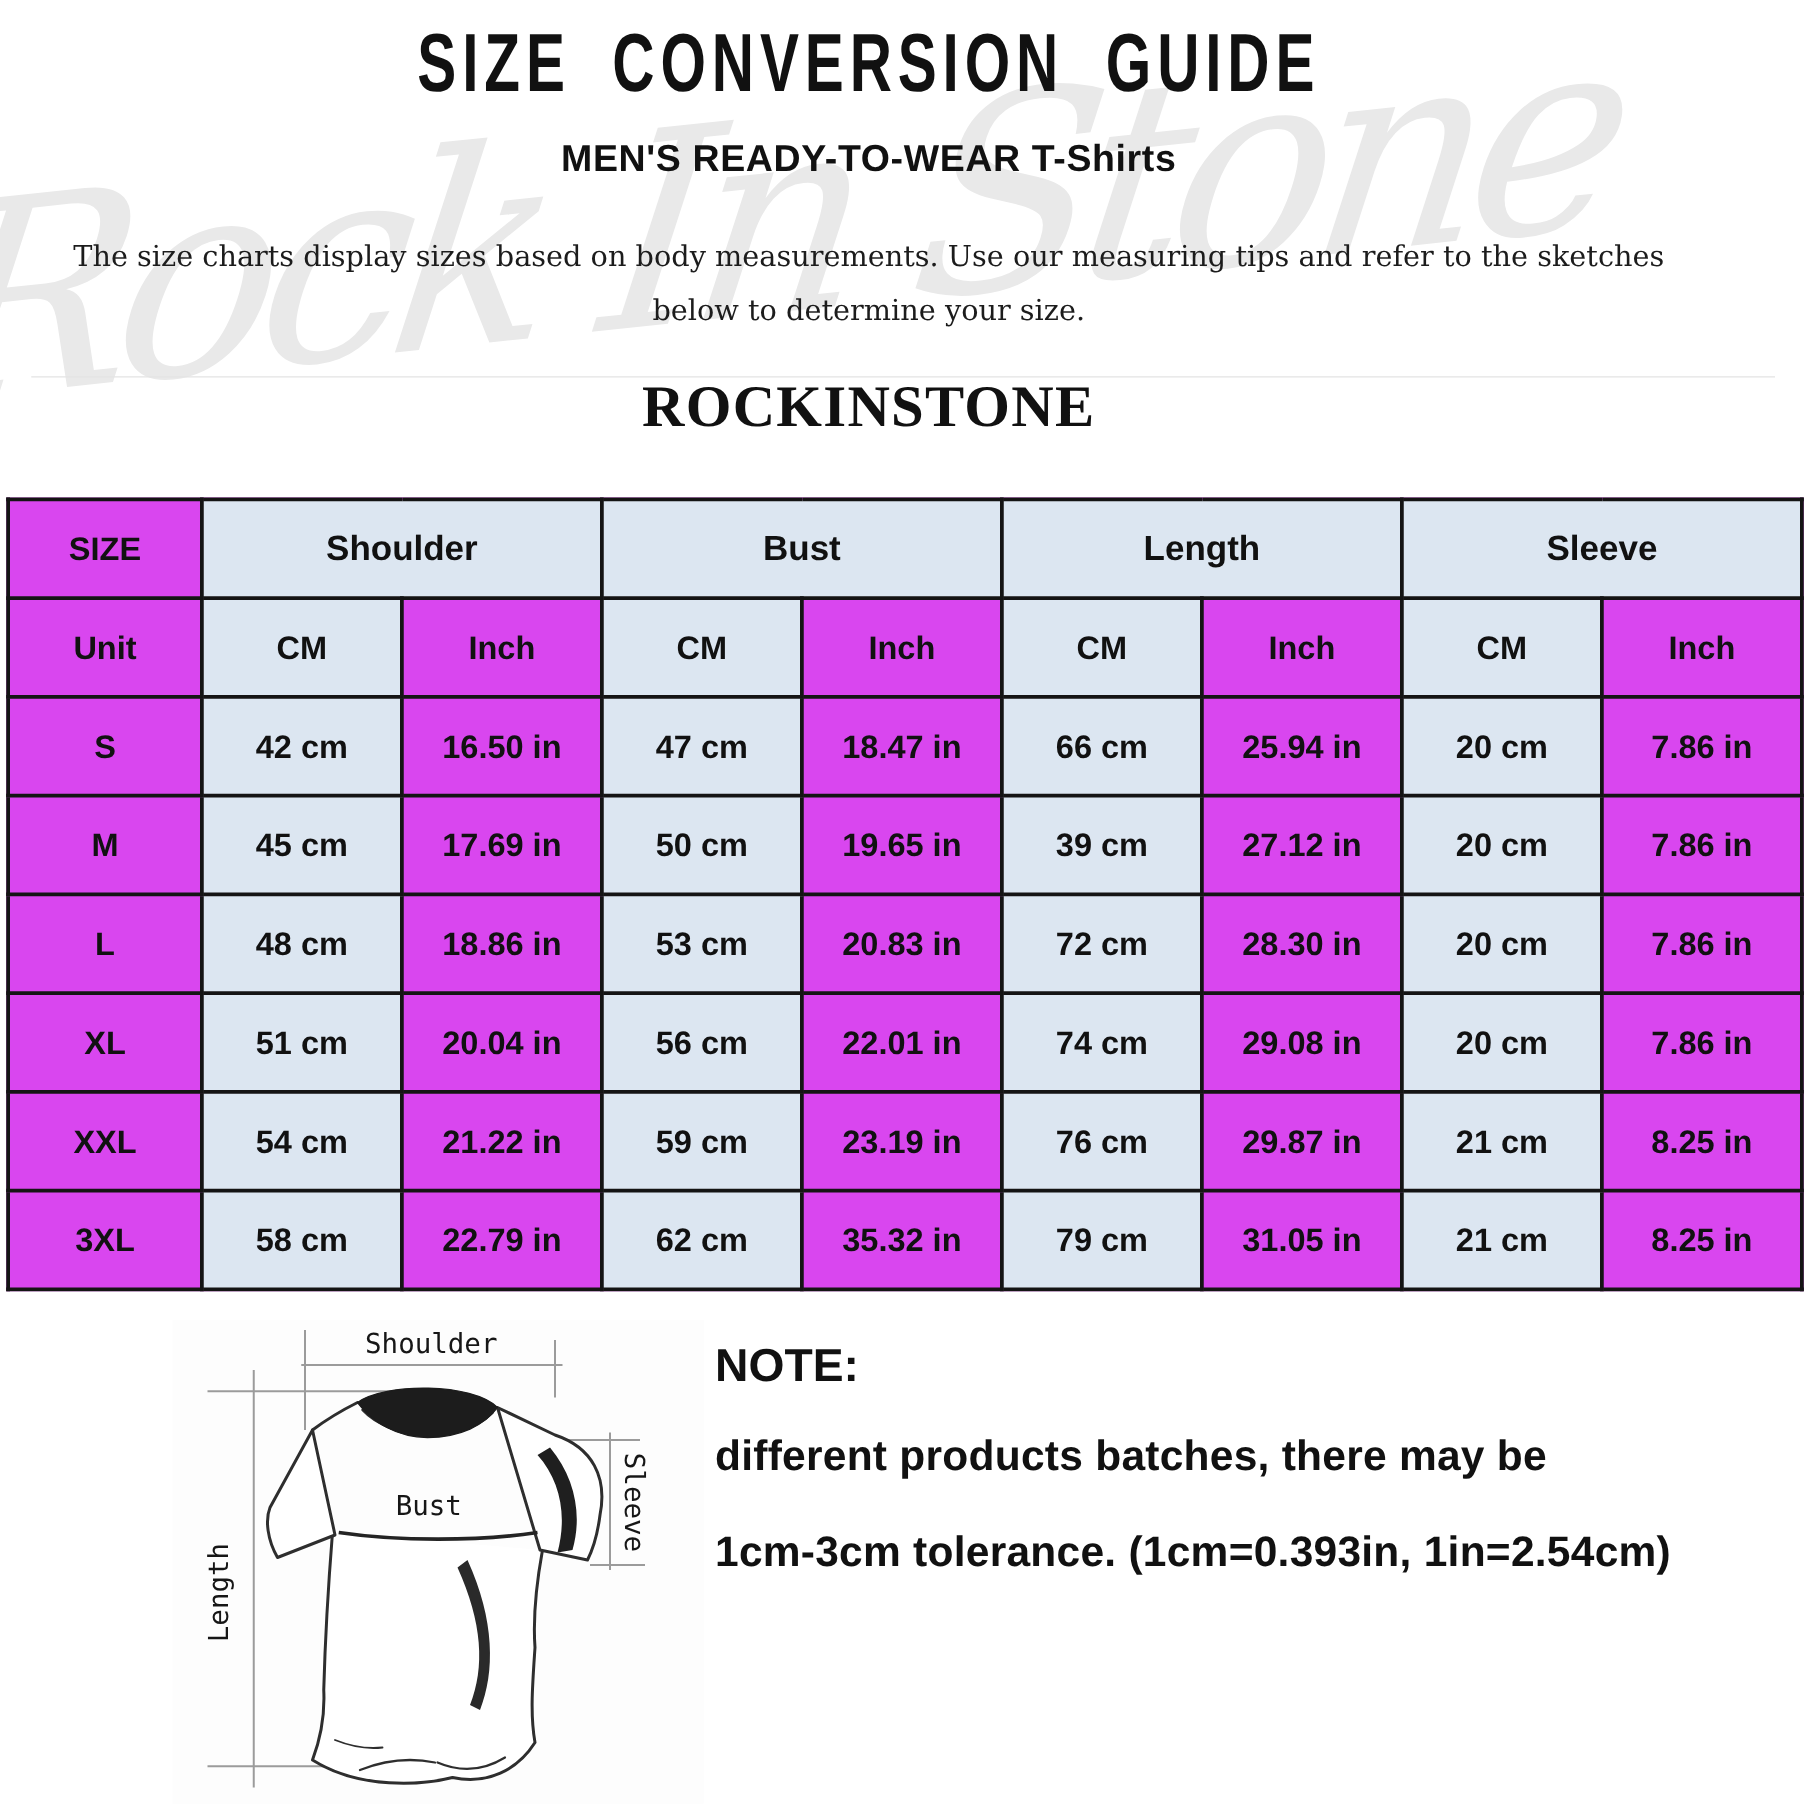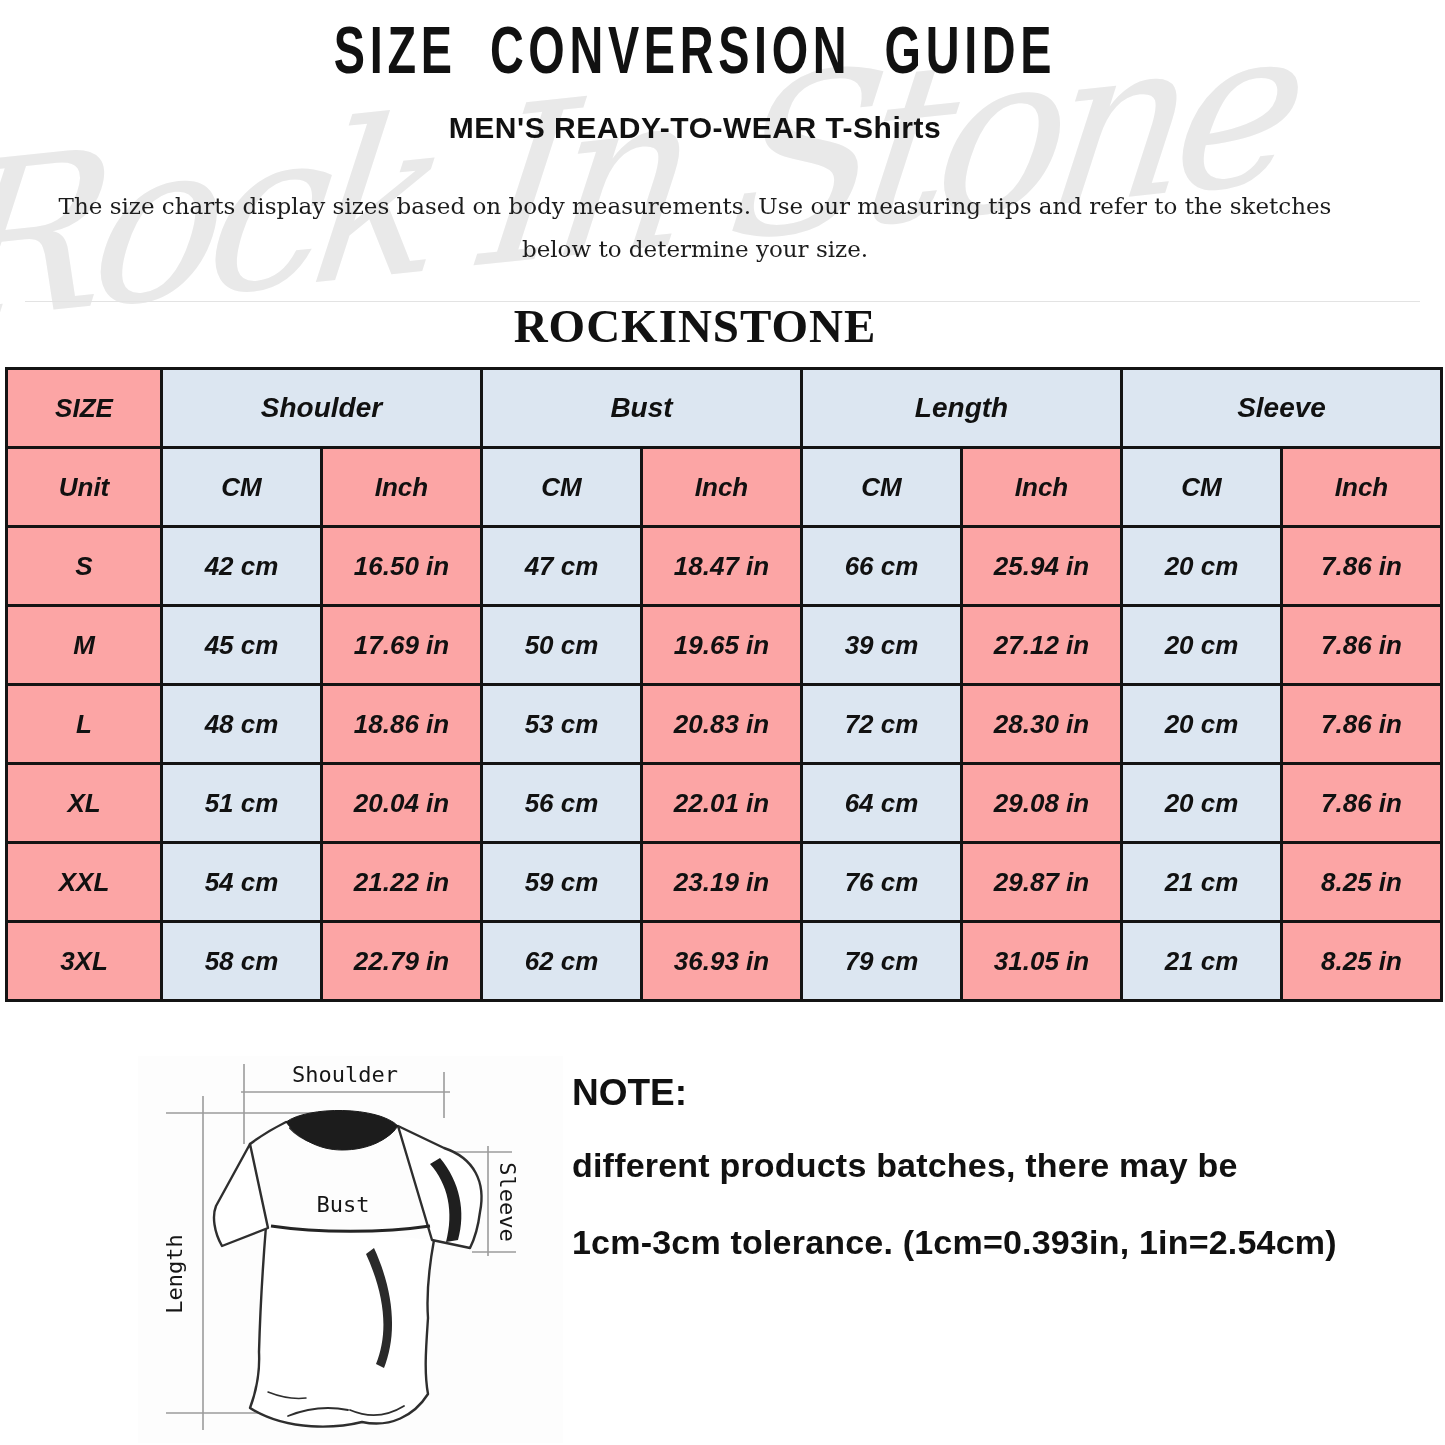--- a/index.html
+++ b/index.html
@@ -60,26 +60,25 @@
   .brand {
     margin-top:28px;
     font-family:"Liberation Serif", serif;
     font-weight:bold;
     font-size:47px;
     letter-spacing:1px;
   }
   
   .size-table {
     position:absolute; z-index:2;
-    left:5px; top:367px;
+    left:5px; top:398px;
     width:1435px;
     border-collapse:collapse;
     table-layout:fixed;
-    background:#fca5a5;
-    font-style:italic;
+    background:#d946ef;
   }
   .size-table col.c0 { width:155px; }
   .size-table col.cx { width:160px; }
   .size-table th, .size-table td {
     border:3px solid #141414;
     text-align:center;
     vertical-align:middle;
     font-weight:bold;
     font-size:26px;
     height:79px;
@@ -195,42 +194,42 @@
     <td>28.30 in</td>
     <td class="blue">20 cm</td>
     <td>7.86 in</td>
   </tr>
   <tr>
     <td>XL</td>
     <td class="blue">51 cm</td>
     <td>20.04 in</td>
     <td class="blue">56 cm</td>
     <td>22.01 in</td>
-    <td class="blue">64 cm</td>
+    <td class="blue">74 cm</td>
     <td>29.08 in</td>
     <td class="blue">20 cm</td>
     <td>7.86 in</td>
   </tr>
   <tr>
     <td>XXL</td>
     <td class="blue">54 cm</td>
     <td>21.22 in</td>
     <td class="blue">59 cm</td>
     <td>23.19 in</td>
     <td class="blue">76 cm</td>
     <td>29.87 in</td>
     <td class="blue">21 cm</td>
     <td>8.25 in</td>
   </tr>
   <tr>
     <td>3XL</td>
     <td class="blue">58 cm</td>
     <td>22.79 in</td>
     <td class="blue">62 cm</td>
-    <td>36.93 in</td>
+    <td>35.32 in</td>
     <td class="blue">79 cm</td>
     <td>31.05 in</td>
     <td class="blue">21 cm</td>
     <td>8.25 in</td>
   </tr>
 </tbody>
   </table>
 
 <div class="sketch-wrap">
   <svg width="425" height="387" viewBox="0 0 425 387" xmlns="http://www.w3.org/2000/svg">

